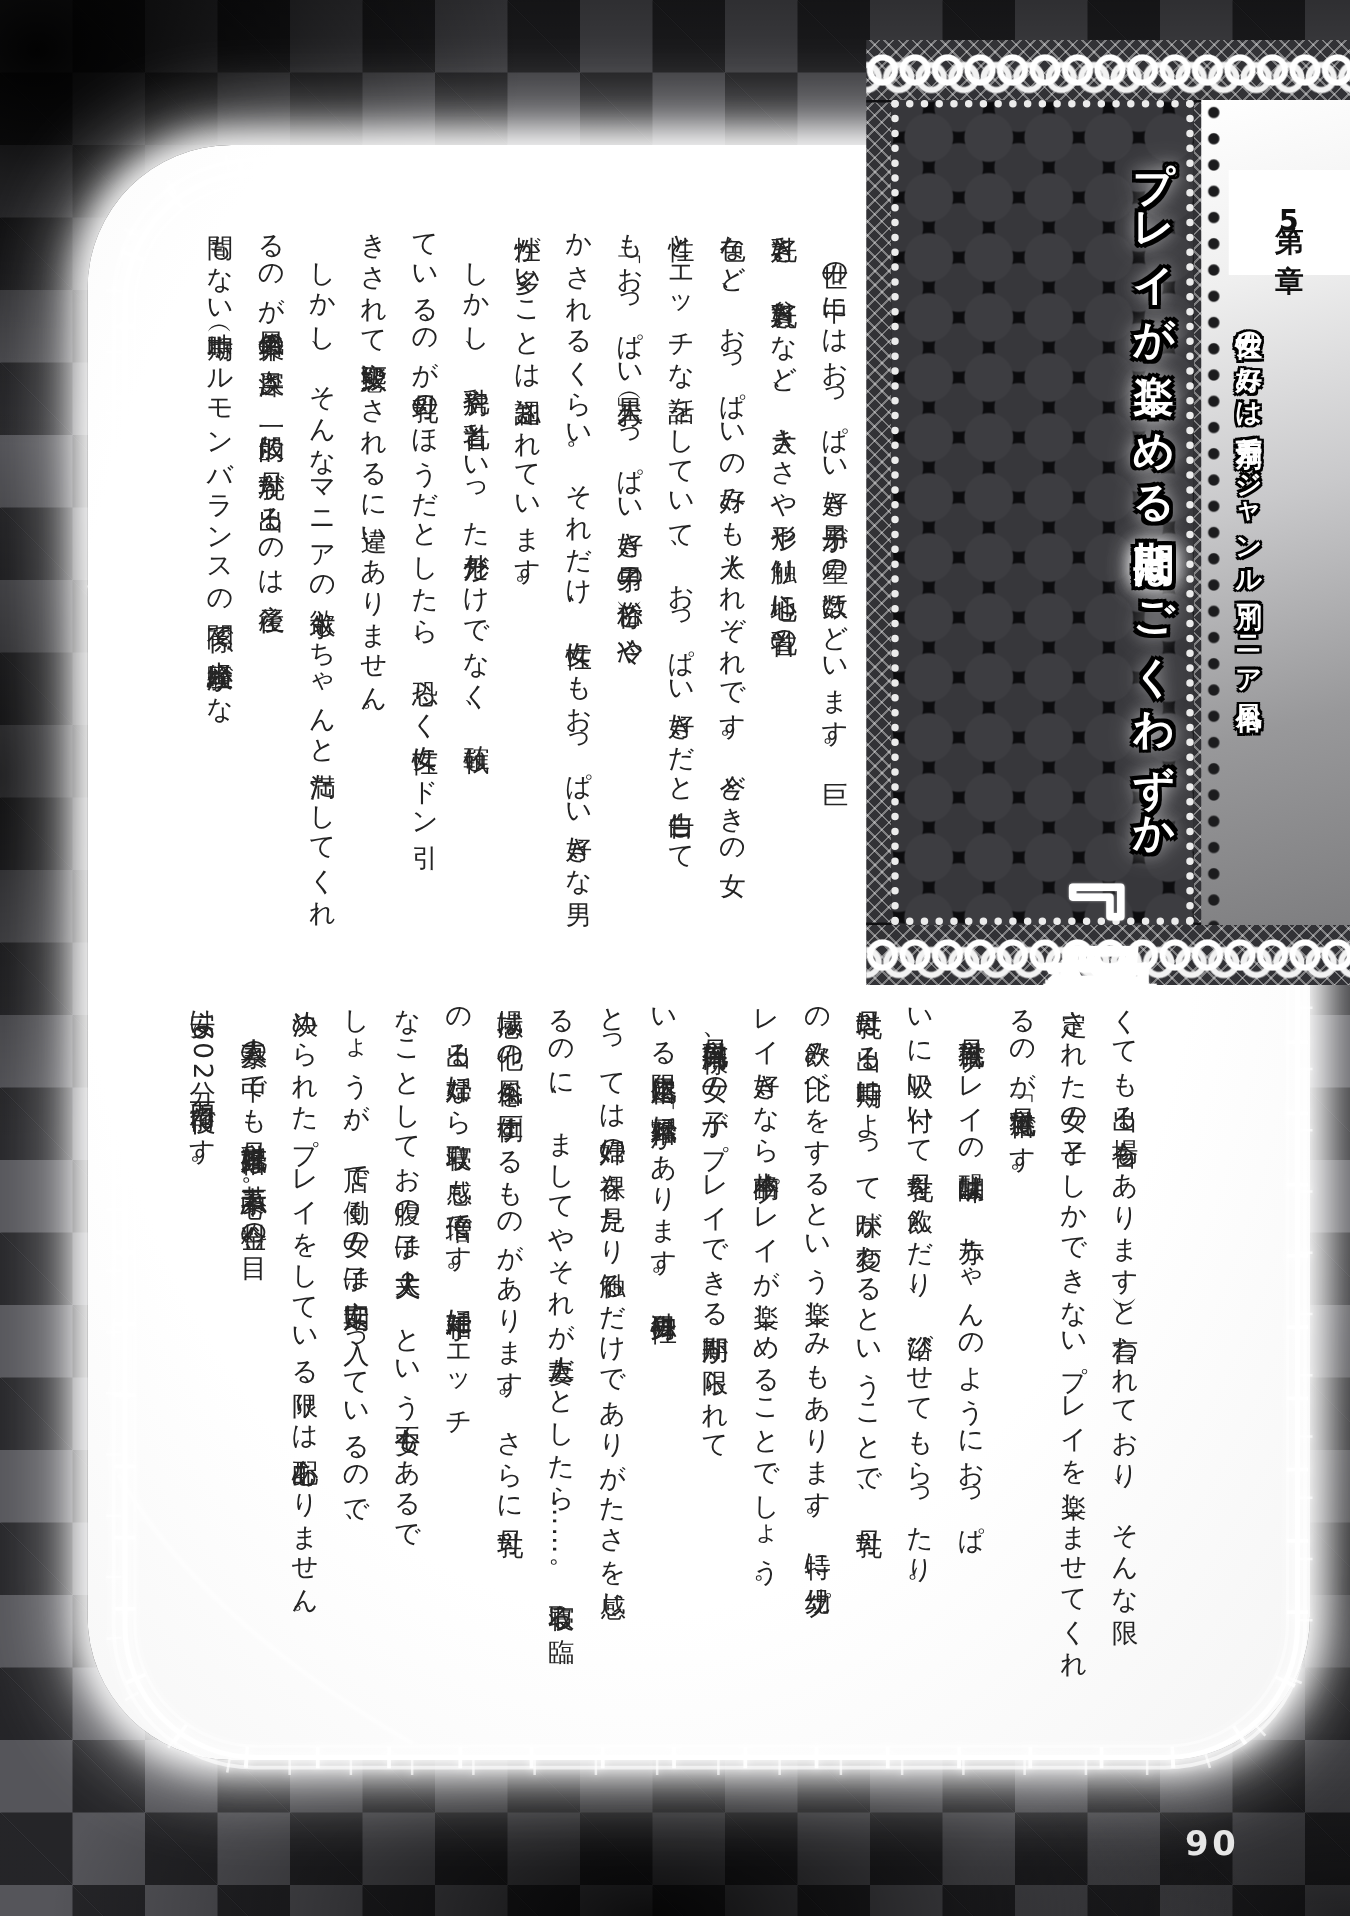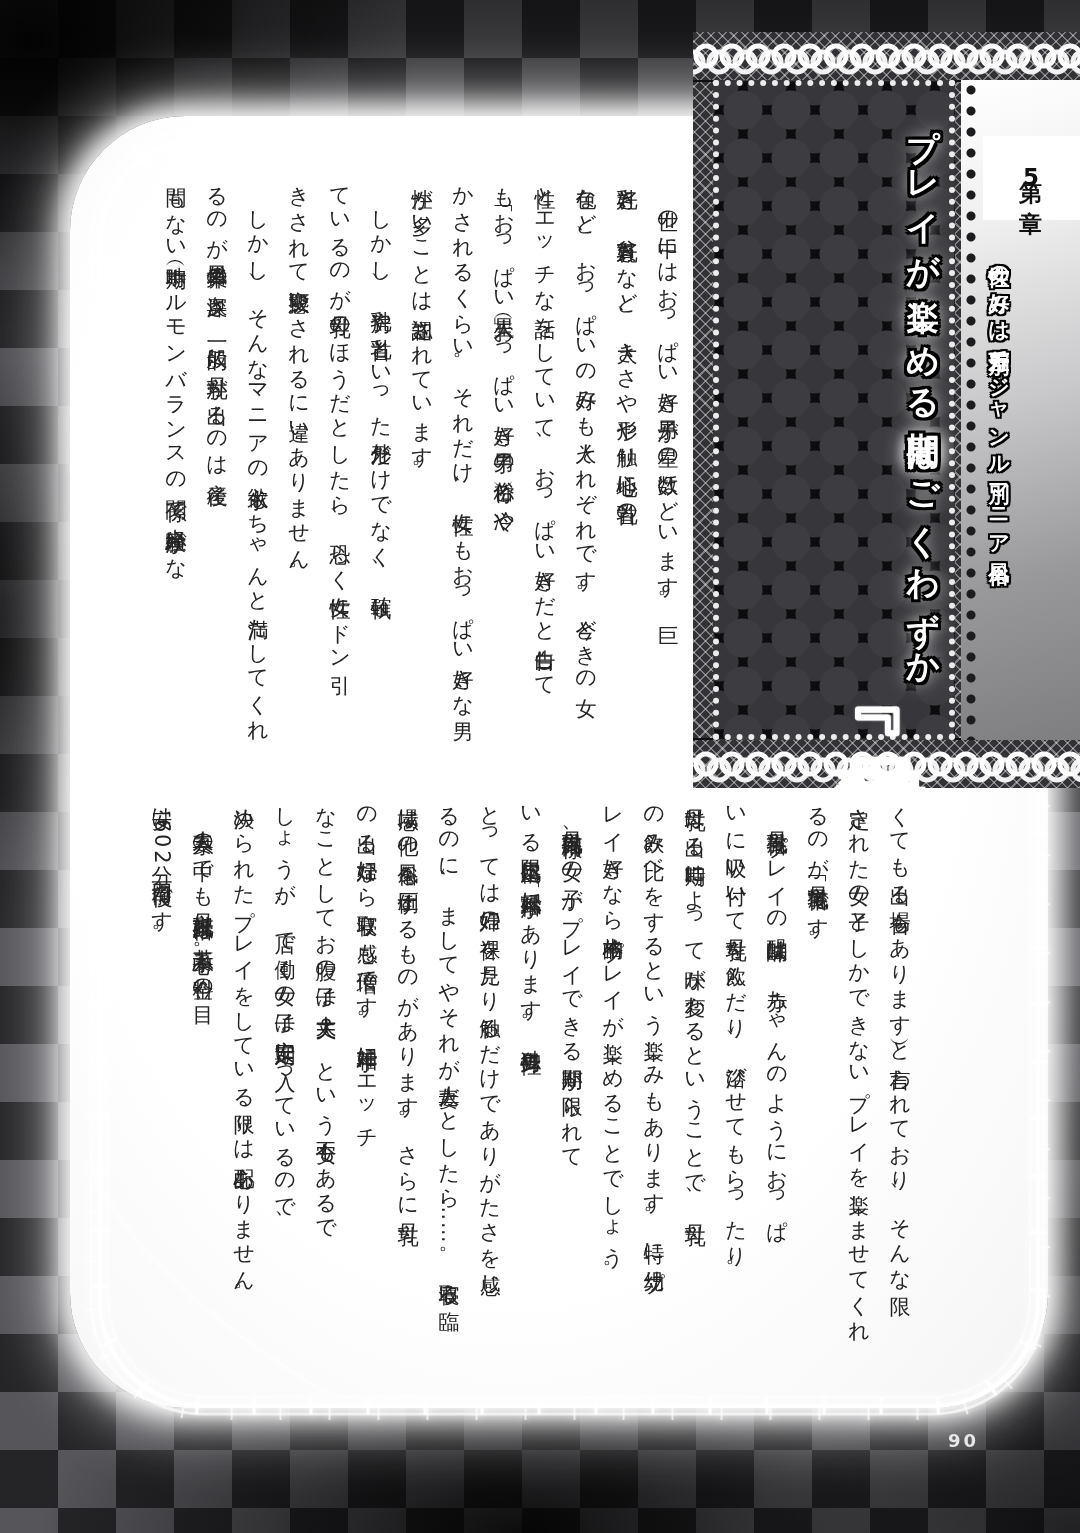--- a/index.html
+++ b/index.html
@@ -116,22 +116,22 @@
     position:absolute;
     writing-mode:vertical-rl;
     color:#242424;
     font-size:21px;
     letter-spacing:1.5px;
   }
   .vtext div{line-height:41px;white-space:nowrap;}
   .upper-block{left:154px;top:172px;width:534px;height:578px;}
   .lower-block{left:140px;top:792px;width:780px;height:584px;}
   .page-number{
-    position:absolute;left:948px;top:1430px;
-    color:#e6e6e6;font-size:18px;font-weight:bold;letter-spacing:3px;
+    position:absolute;left:948px;top:1460px;
+    color:#e6e6e6;font-size:27px;font-weight:bold;letter-spacing:3px;
   }
 </style>
 </head>
 <body>
 
 <div class="page">
 
   <div class="bg-checker"></div>
   <div class="bg-vignette"></div>
 

